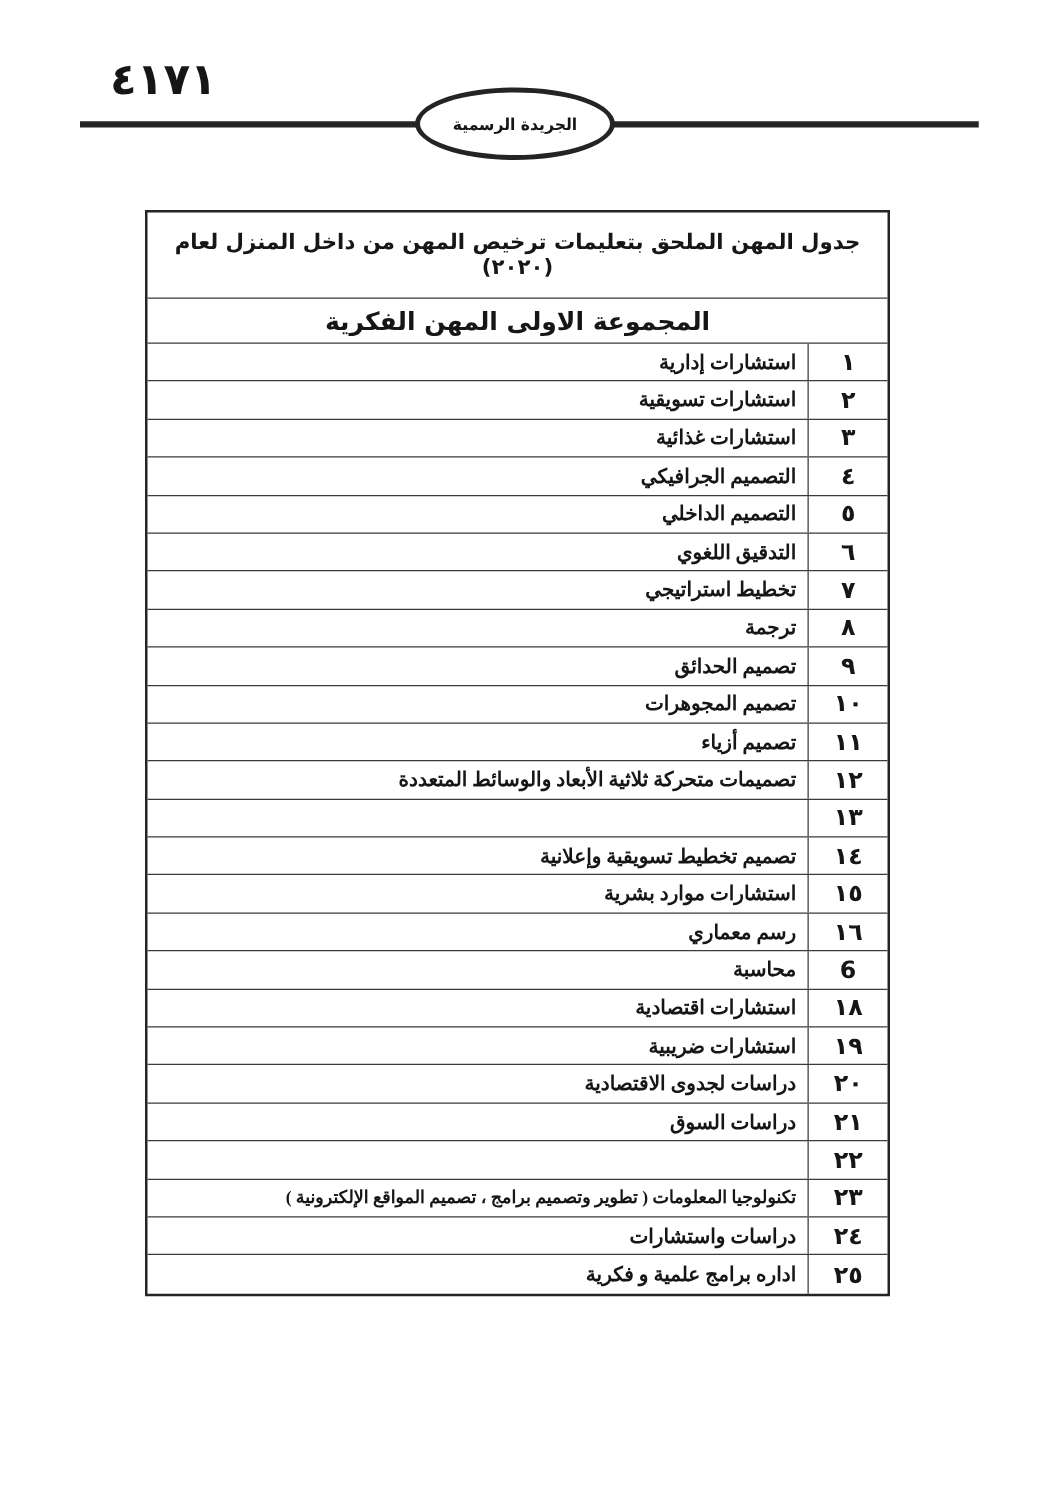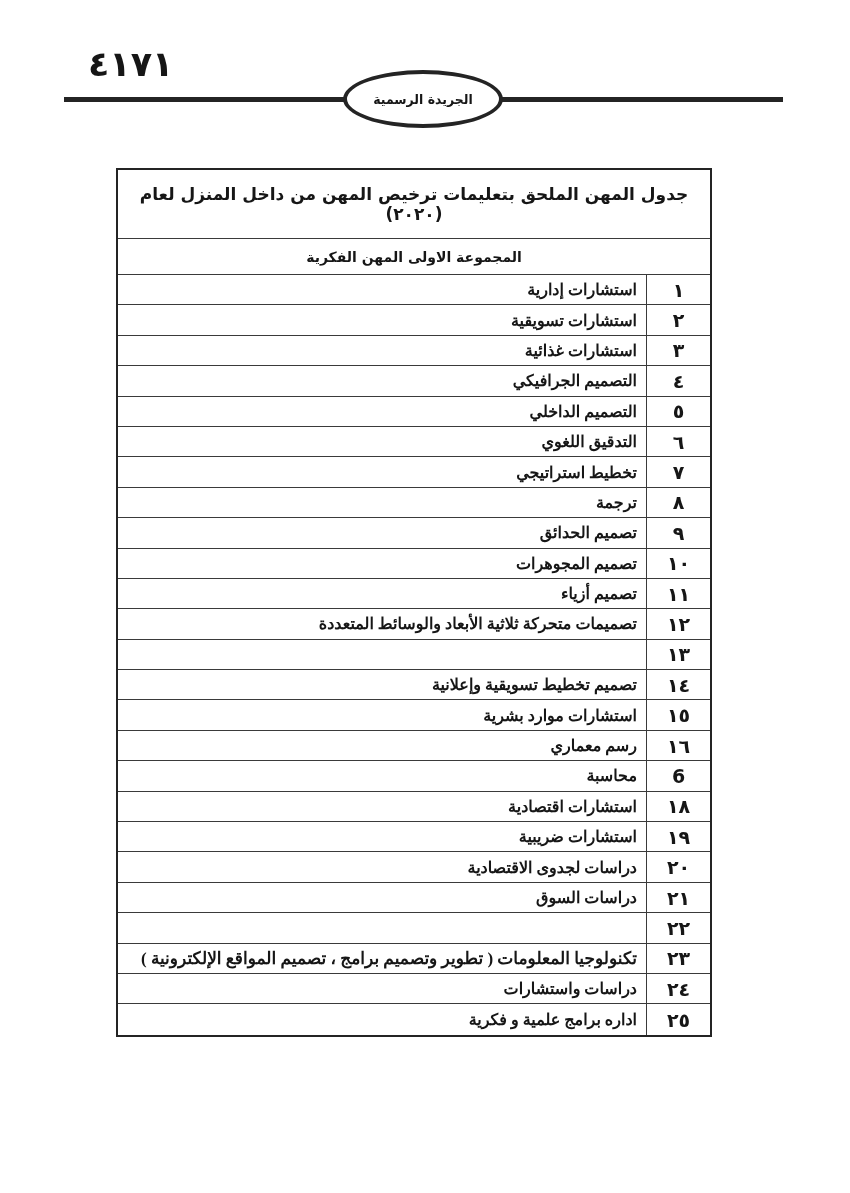--- a/index.html
+++ b/index.html
@@ -24,21 +24,21 @@
     position:absolute; left:88px; top:44px;
     font-size:35px; font-weight:bold;
     direction:rtl; letter-spacing:2px;
   }
   .header-rule{
     position:absolute; left:64px; top:97px;
     width:719px; height:5px;
     background:var(--outer);
   }
   .gazette-seal{
-    position:absolute; left:343px; top:70px;
+    position:absolute; left:332px; top:70px;
     width:160px; height:58px;
     background:var(--paper);
     border:4px solid var(--outer);
     border-radius:50%;
     display:flex; align-items:center; justify-content:center;
     z-index:2;
   }
   .seal-label{
     font-size:12.5px; font-weight:bold; direction:rtl;
     transform:scaleY(1.05);
@@ -57,21 +57,21 @@
     height:69px;
     display:flex; align-items:center; justify-content:center;
     border-bottom:1px solid var(--line);
     font-size:17px; font-weight:bold;
     text-align:center;
   }
   .group-row{
     height:36px;
     display:flex; align-items:center; justify-content:center;
     border-bottom:1px solid var(--line);
-    font-size:14px; font-weight:bold;
+    font-size:20px; font-weight:bold;
     text-align:center;
   }
   .rows{ display:block; }
   .row{
     height:30.4px;
     display:flex;
     border-bottom:1px solid var(--line);
   }
   .row:last-child{ border-bottom:none; }
   .cell-num{
@@ -82,21 +82,21 @@
   }
   .cell-label{
     flex:1;
     display:flex; align-items:center;
     padding:0 9px;
     font-size:16px; font-weight:bold;
     white-space:nowrap;
     overflow:hidden;
     font-family:Liberation Serif, serif;
   }
-  .cell-label.small{ font-size:17px; }
+  .cell-label.small{ font-size:14px; }
 </style>
 </head>
 <body>
 
 <div>
 
   <div class="page-number">٤١٧١</div>
 
   <div class="header-rule"></div>
 

